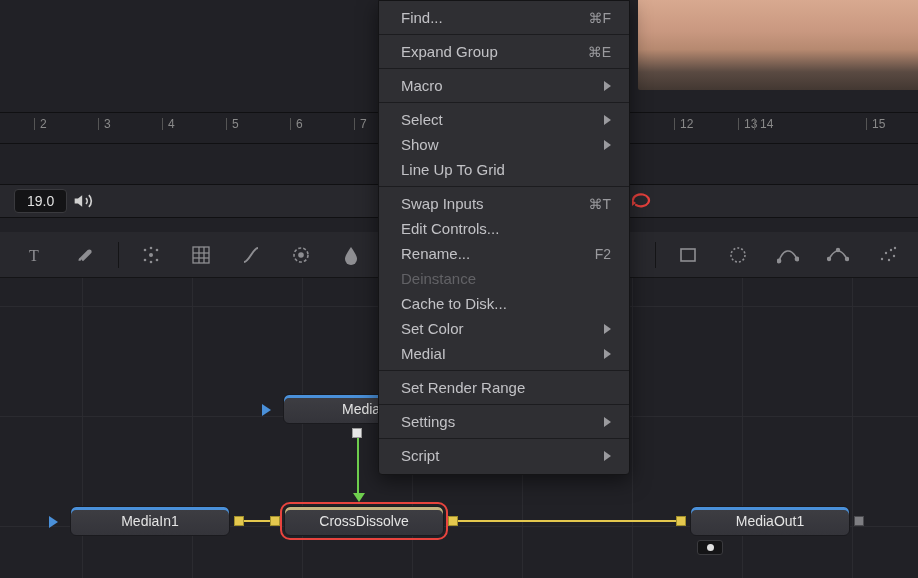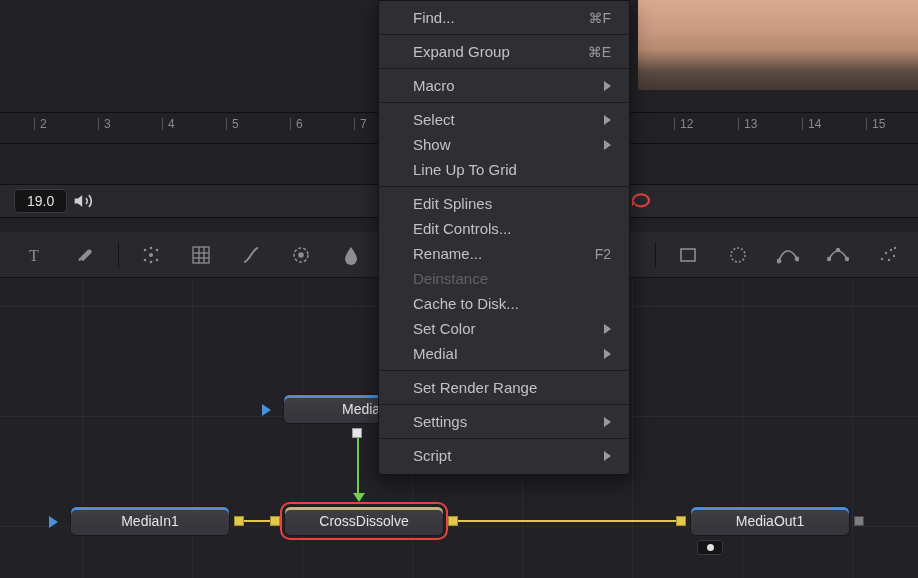--- a/index.html
+++ b/index.html
@@ -226,21 +226,20 @@
     z-index: 50;
   }
   .ctx-item {
     display: flex;
     align-items: center;
     justify-content: space-between;
     padding: 4px 18px 4px 22px;
     font-size: 15px;
     color: #c2c2c6;
     cursor: default;
-    margin-left: 12px;
   }
   .ctx-item.hover {
     background: #3c3c40;
     color: #fff;
   }
   .ctx-item.disabled { color: #626266; text-align: right; }
   .ctx-sub::after {
     content: "";
     width: 0; height: 0;
     border-top: 5px solid transparent;
@@ -262,21 +261,21 @@
 <div class="ruler">
   <div class="ruler-inner">
     <span class="tick" style="left:40px">2</span>
     <span class="tick" style="left:104px">3</span>
     <span class="tick" style="left:168px">4</span>
     <span class="tick" style="left:232px">5</span>
     <span class="tick" style="left:296px">6</span>
     <span class="tick" style="left:360px">7</span>
     <span class="tick" style="left:680px">12</span>
     <span class="tick" style="left:744px">13</span>
-    <span class="tick" style="left:808px">14</span>
+    <span class="tick" style="left:760px">14</span>
     <span class="tick" style="left:872px">15</span>
   </div>
 </div>
 
 <div class="timecode-bar">
   <div class="tc-box">19.0</div>
   <span class="snd-icon">
     <svg width="22" height="20" viewBox="0 0 24 24" fill="none" stroke="currentColor" stroke-width="2">
         <polygon points="11 5 6 9 2 9 2 15 6 15 11 19 11 5" fill="currentColor" stroke="none"></polygon>
         <path d="M15.54 8.46a5 5 0 0 1 0 7.07"></path>
@@ -434,21 +433,22 @@
       <span>Select</span>
     </div>
   <div class="ctx-item ctx-sub">
       <span>Show</span>
     </div>
   <div class="ctx-item">
       <span>Line Up To Grid</span>
     </div>
   <div class="ctx-sep"></div>
   <div class="ctx-item">
-      <span>Edit Splines</span>
+      <span>Swap Inputs</span>
+      <span class="ctx-short">⌘T</span>
     </div>
   <div class="ctx-item">
       <span>Edit Controls...</span>
     </div>
   <div class="ctx-item">
       <span>Rename...</span>
       <span class="ctx-short">F2</span>
     </div>
   <div class="ctx-item disabled">
       <span>Deinstance</span>

